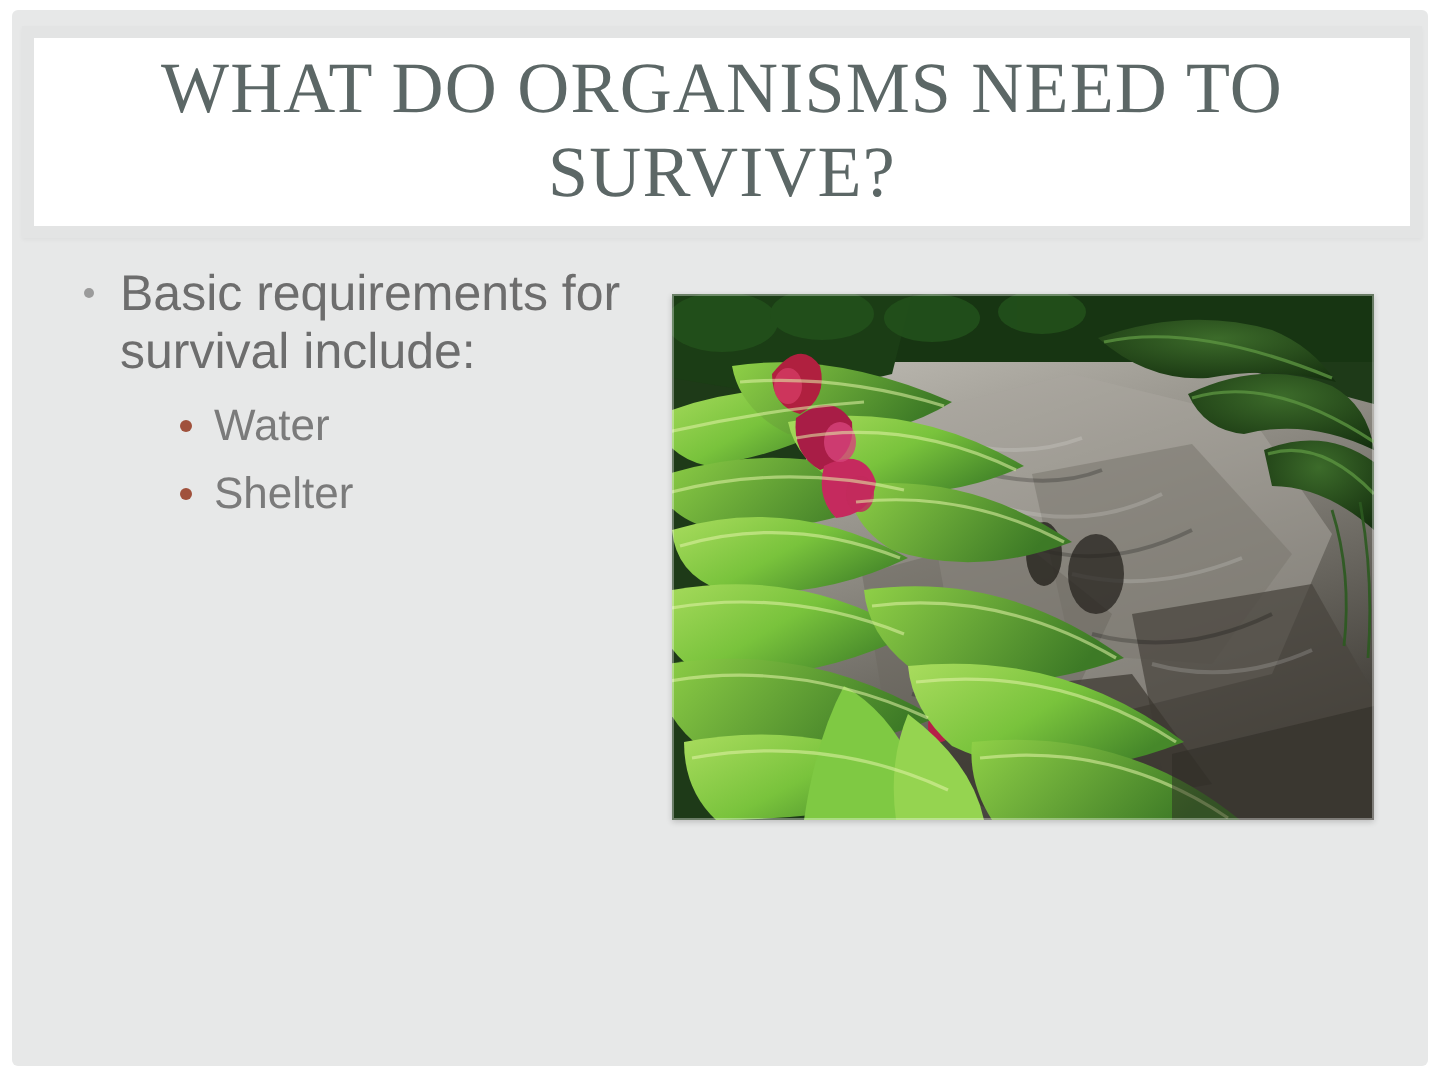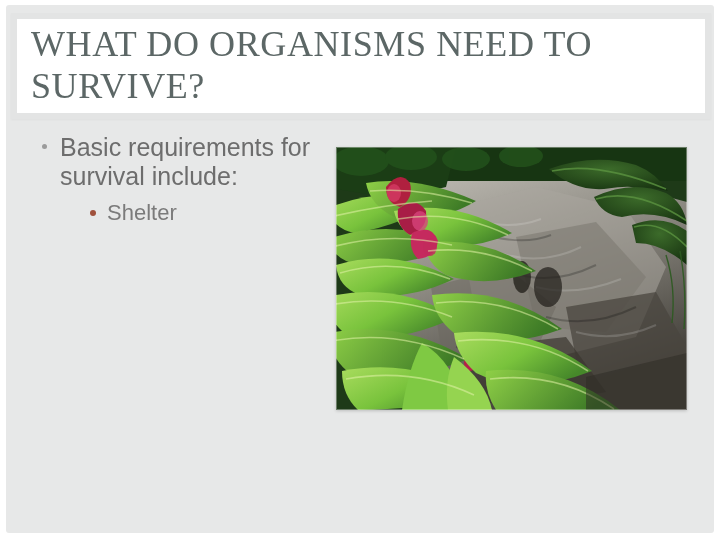--- a/index.html
+++ b/index.html
@@ -49,21 +49,21 @@
     align-items: center;
     justify-content: center;
     box-shadow: 0 1px 2px rgba(0,0,0,0.04);
   }
   .title-text {
     font-family: "Liberation Serif", "DejaVu Serif", serif;
     font-size: 36px;
     line-height: 1.16;
     letter-spacing: 0.6px;
     color: #5c6766;
-    text-align: left;
+    text-align: center;
     text-transform: uppercase;
     padding: 0 14px;
     width: 100%;
     font-weight: 400;
   }
 
   
   .body-block {
     position: absolute;
     left: 40px;
@@ -145,20 +145,24 @@
     <div class="title-text">What do organisms need to survive?</div>
   </div>
 
   <div class="body-block">
     <ul class="level1">
       <li class="l1">
         <span class="l1-dot"></span>
         <span>Basic requirements for survival include:</span>
 
         <ul class="level2">
+          <li class="l2">
+            <span class="l2-dot"></span>
+            <span>Water</span>
+          </li>
           <li class="l2">
             <span class="l2-dot"></span>
             <span>Shelter</span>
           </li>
         </ul>
       </li>
     </ul>
   </div>
 
   <div class="photo-frame">

